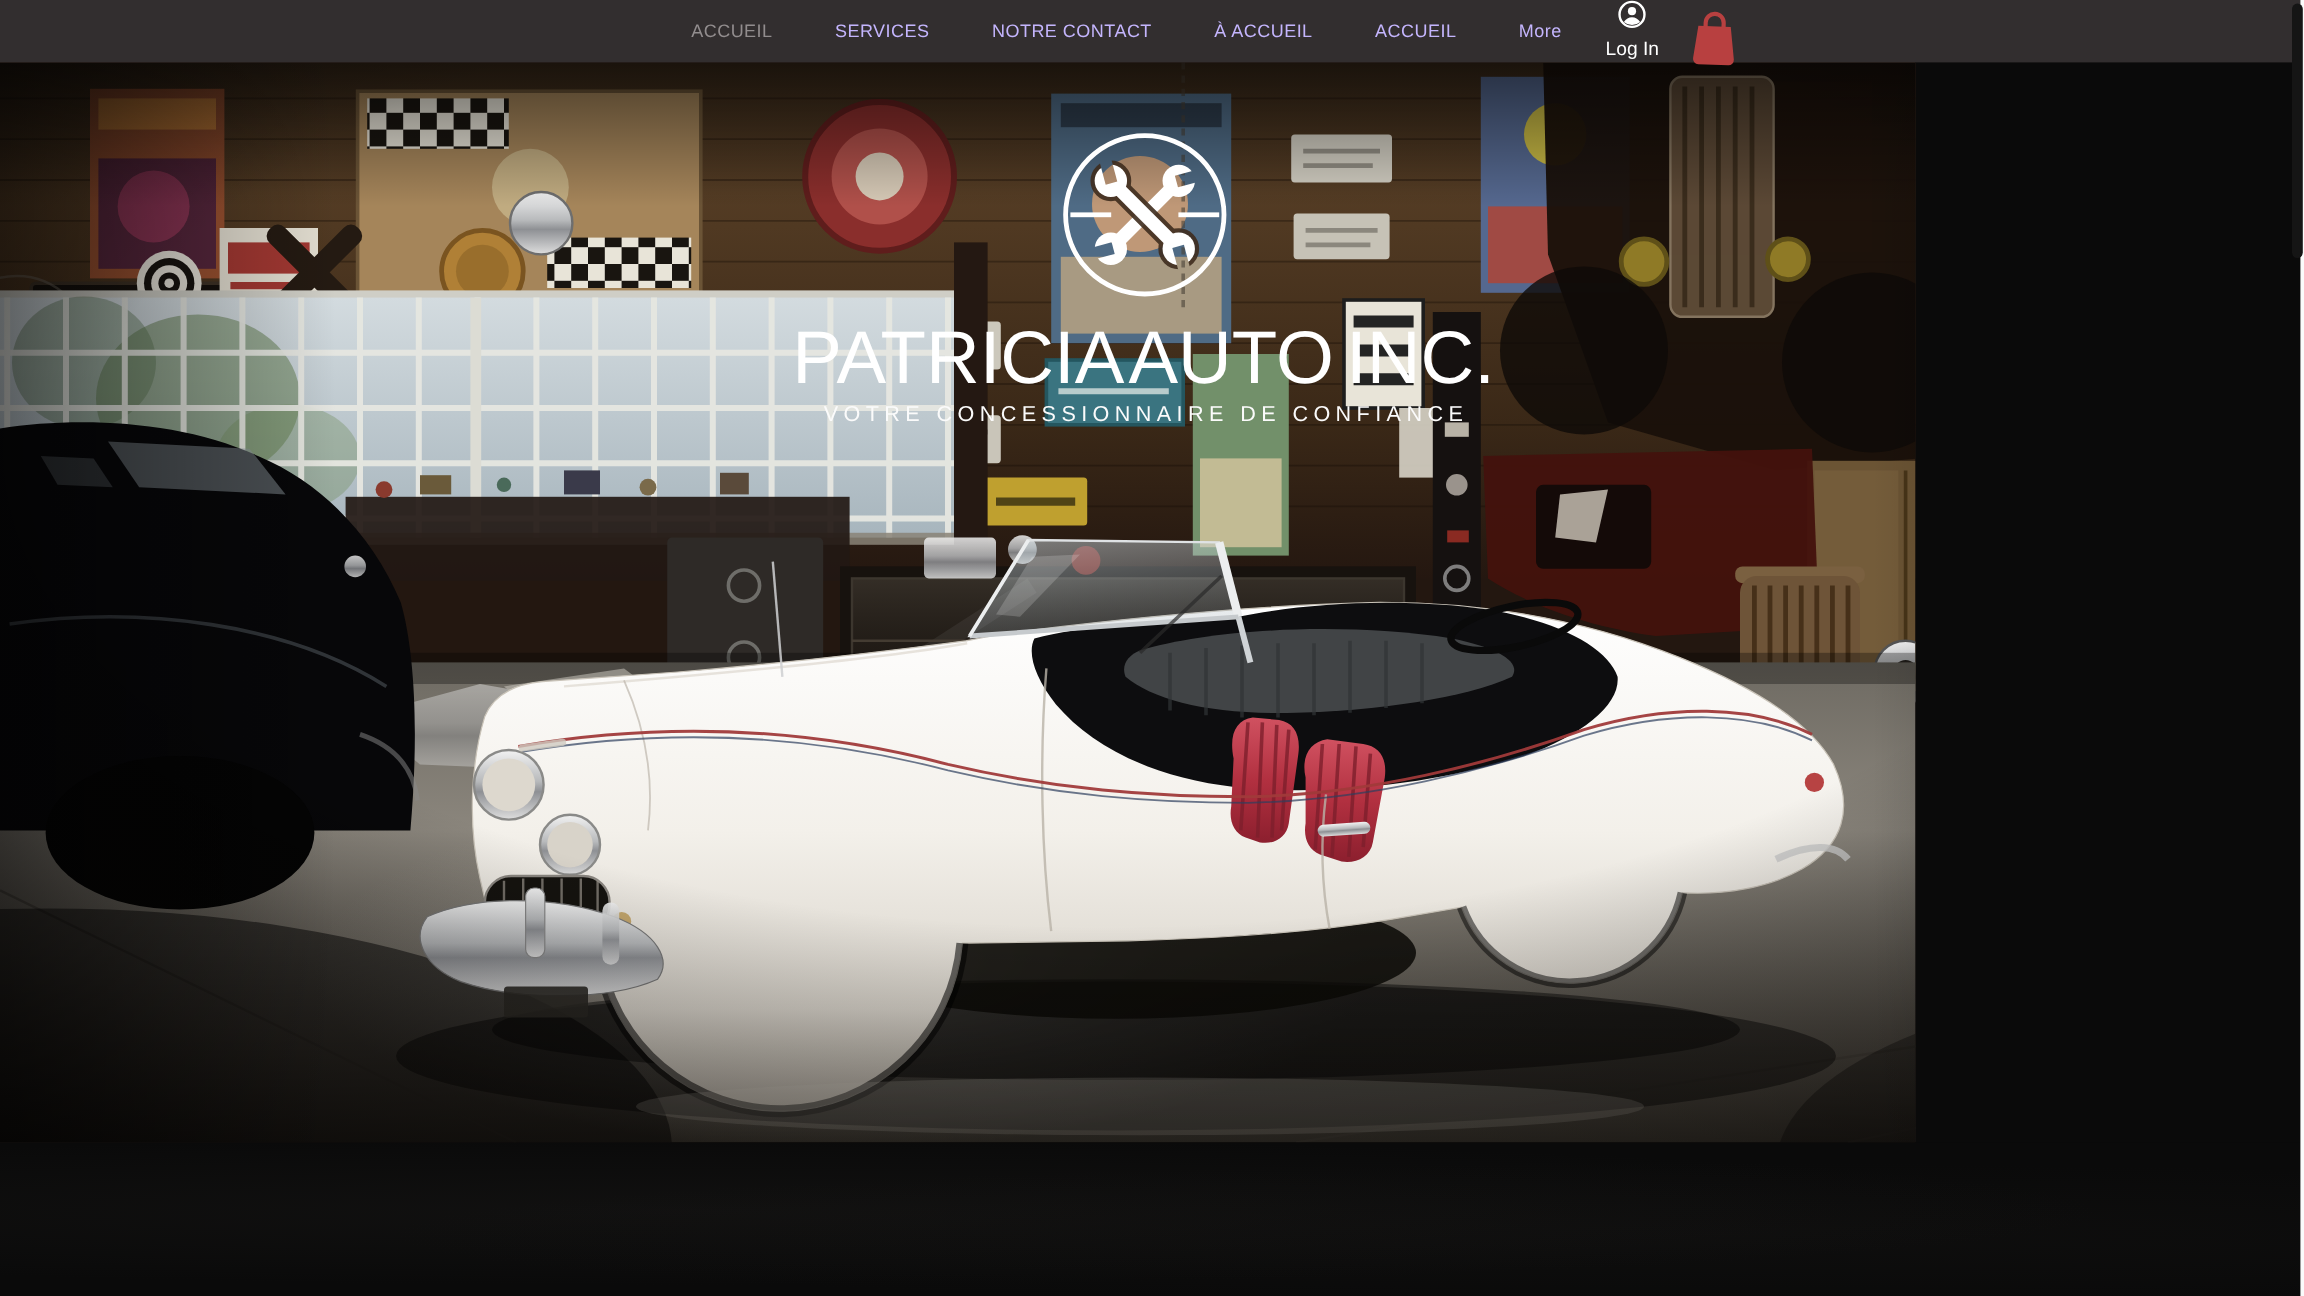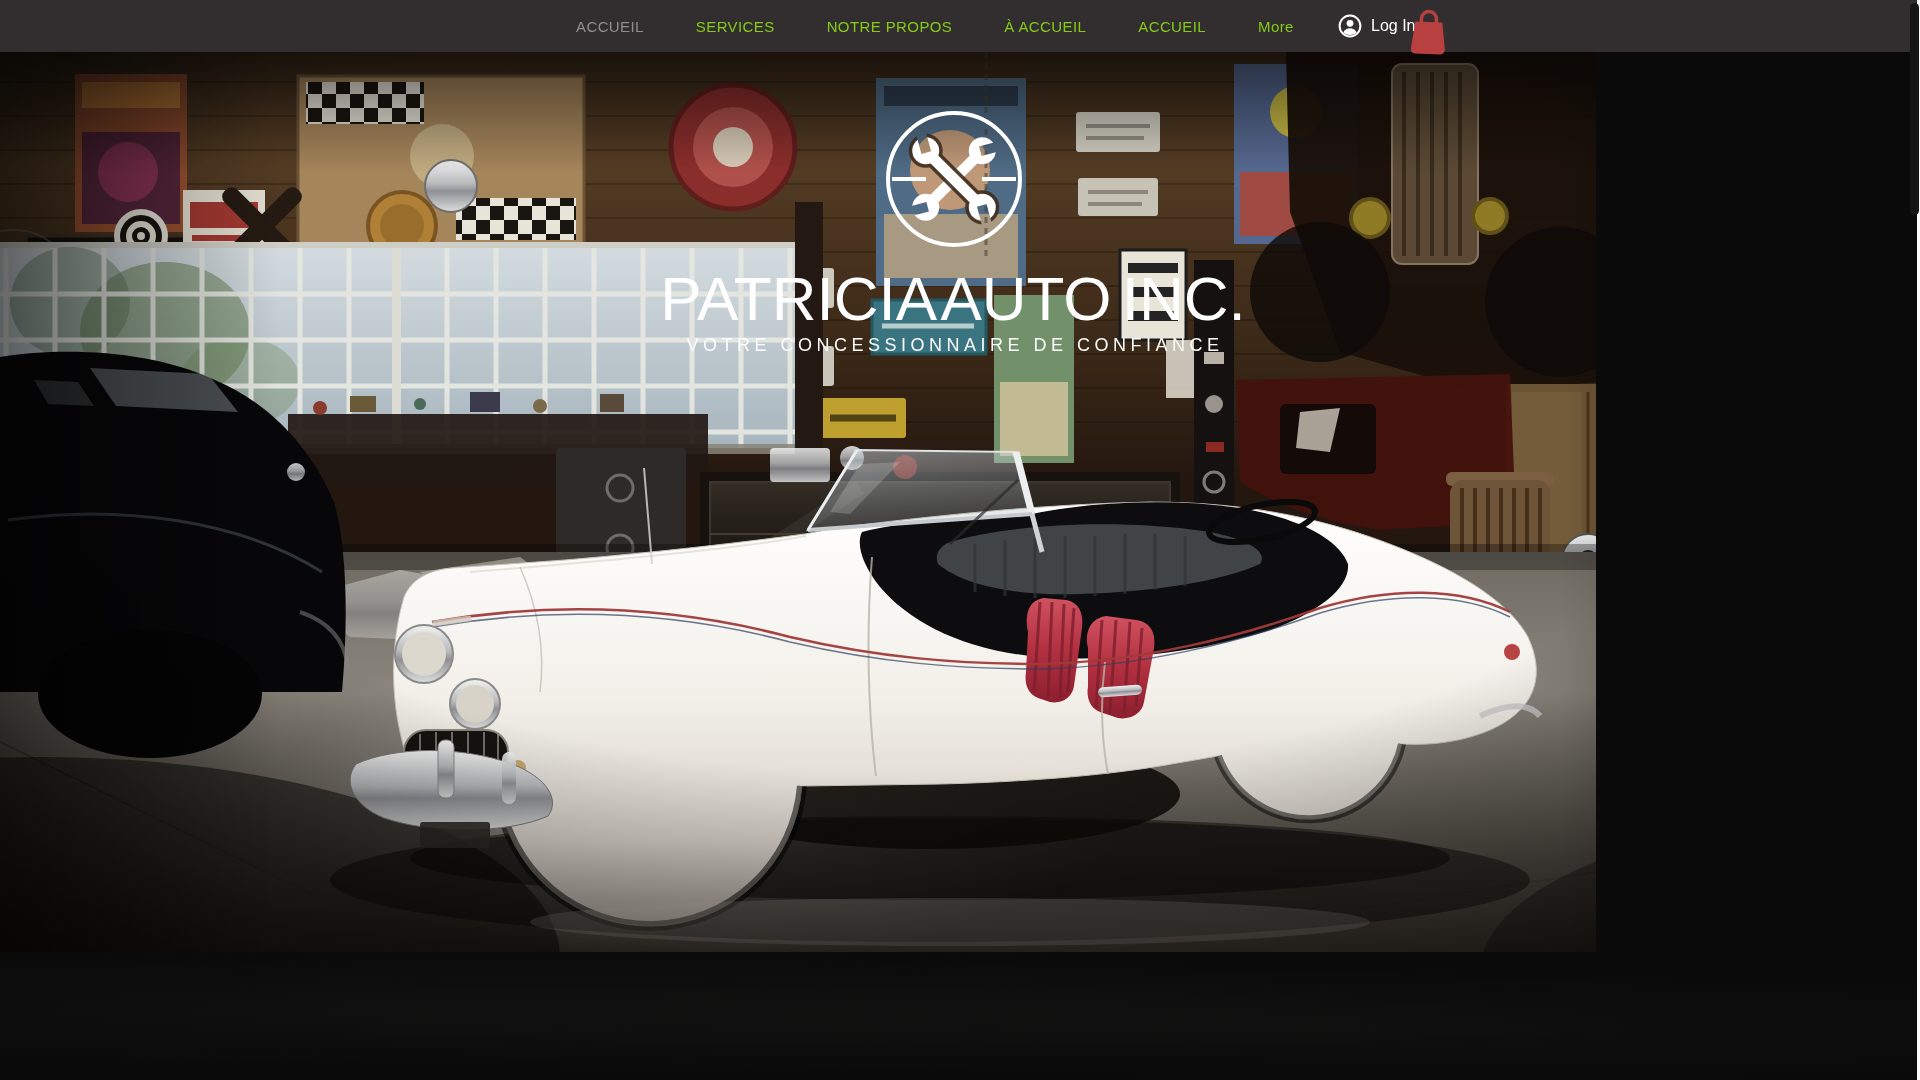--- a/index.html
+++ b/index.html
@@ -5,25 +5,25 @@
   * { margin:0; padding:0; box-sizing:border-box; }
   html,body { width:1920px; height:1080px; overflow:hidden; background:#0a0a0a;
               font-family:"Liberation Sans", sans-serif; }
   .stage { position:relative; width:1920px; height:1080px; overflow:hidden; }
 
   
   .navbar { position:absolute; top:0; left:0; width:1920px; height:52px;
             background:#322e2f; z-index:40; }
   .nav-menu { position:absolute; left:576px; top:0; height:52px;
               display:flex; align-items:center; gap:52px; }
-  .nav-item { font-size:15px; letter-spacing:.4px; color:#84cc16; cursor:pointer;
+  .nav-item { font-size:15px; letter-spacing:.4px; color:#c4b5fd; cursor:pointer;
               white-space:nowrap; text-decoration:none; }
   .nav-item.active { color:#928d8e; }
   .login-cluster { position:absolute; left:1338px; top:0; height:52px;
-                   display:flex; align-items:center; gap:9px; cursor:pointer; }
+                   display:flex; align-items:center; gap:9px; cursor:pointer;flex-direction:column; }
   .login-label { color:#ffffff; font-size:16px; }
   .cart-btn { position:absolute; left:1408px; top:7px; width:42px; height:48px;
               z-index:60; cursor:pointer; }
 
   
   .hero { position:absolute; top:52px; left:0; width:1596px; height:900px;
           overflow:hidden; background:#231710; }
   .scene { position:absolute; top:0; left:0; }
   .logo-emblem { position:absolute; left:878px; top:51px; width:152px; height:152px; }
   .hero-title { position:absolute; top:216px; left:0; width:1920px; text-align:center;
@@ -408,21 +408,21 @@
     <div class="hero-title">PATRICIA AUTO INC.</div>
     <div class="hero-subtitle">VOTRE CONCESSIONNAIRE DE CONFIANCE</div>
   </div>
 
   <div class="footer"></div>
 
   <div class="navbar">
     <nav class="nav-menu">
       <a class="nav-item active" href="#">ACCUEIL</a>
       <a class="nav-item" href="#">SERVICES</a>
-      <a class="nav-item" href="#">NOTRE PROPOS</a>
+      <a class="nav-item" href="#">NOTRE CONTACT</a>
       <a class="nav-item" href="#">À ACCUEIL</a>
       <a class="nav-item" href="#">ACCUEIL</a>
       <a class="nav-item" href="#">More</a>
     </nav>
 
     <div class="login-cluster">
       <svg width="24" height="24" viewBox="0 0 24 24">
         <circle cx="12" cy="12" r="10.4" fill="none" stroke="#ffffff" stroke-width="2"></circle>
         <circle cx="12" cy="9.3" r="3.4" fill="#ffffff"></circle>
         <path d="M5.2 18.4 C6.9 15.5 9.3 14.3 12 14.3 C14.7 14.3 17.1 15.5 18.8 18.4 A10.4 10.4 0 0 1 5.2 18.4 Z" fill="#ffffff"></path>

